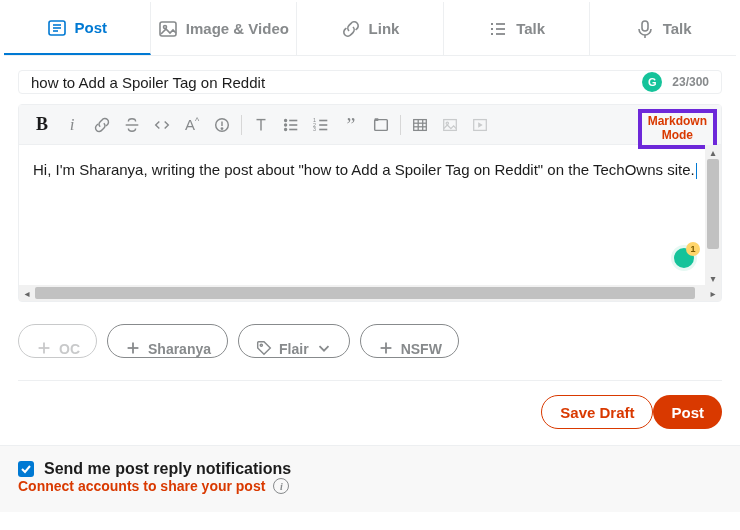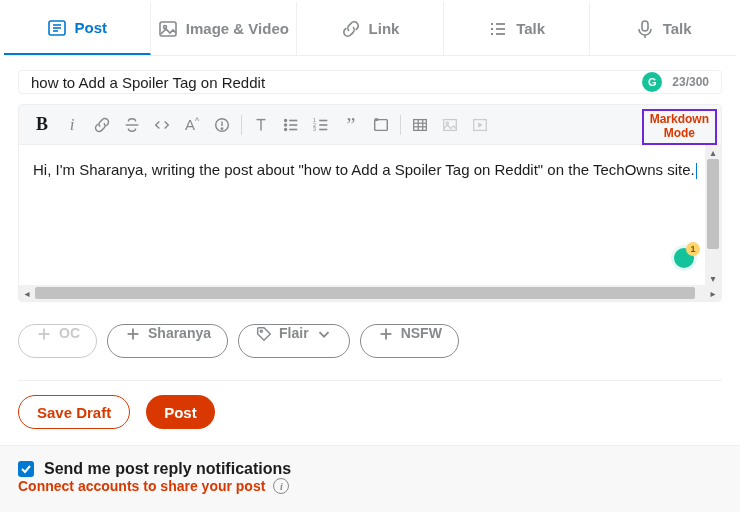--- a/index.html
+++ b/index.html
@@ -14,41 +14,41 @@
   .title-row { display:flex; align-items:center; border:1px solid #edeff1; border-radius:4px; margin:14px 18px 10px 18px; height:24px; padding:0 12px; }
   .title-input { flex:1; border:none; outline:none; font-size:15px; color:#1c1c1c; }
   .g-badge { width:20px; height:20px; border-radius:50%; background:#15c39a; display:flex; align-items:center; justify-content:center; color:#fff; font-size:11px; font-weight:700; margin-right:10px;}
   .char-count { color:#878a8c; font-size:12px; font-weight:700; }
 
   .editor-wrap { margin:0 18px; border:1px solid #edeff1; border-radius:4px; position:relative; }
   .toolbar { display:flex; align-items:center; height:40px; padding:0 8px; border-bottom:1px solid #edeff1; background:#f6f7f8; position:relative;}
   .tb-btn { width:30px; height:30px; display:flex; align-items:center; justify-content:center; color:#878a8c; cursor:pointer; border-radius:2px;}
   .tb-btn.bold { font-weight:900; font-size:18px; color:#1a1a1b; font-family: Georgia, serif;}
   .tb-sep { width:1px; height:20px; background:#d7d7d7; margin:0 4px; }
-  .markdown { position:absolute; right:4px; top:4px; border:2px solid #6d28d9; color:#d93900; font-weight:800; font-size:12px; text-align:center; line-height:1.15; padding:2px 6px; background:#f6f7f8;}
+  .markdown { position:absolute; right:4px; top:4px; border:4px solid #6d28d9; color:#d93900; font-weight:800; font-size:12px; text-align:center; line-height:1.15; padding:2px 6px; background:#f6f7f8;}
   .editor-body { position:relative; height:140px; }
   .editor-text { padding:14px 14px; font-size:15px; color:#1c1c1c; line-height:1.4; }
   .cursor { display:inline-block; width:1px; height:16px; background:#0079d3; vertical-align:middle; margin-left:1px;}
   .g-float { position:absolute; right:24px; bottom:14px; width:26px; height:26px; border-radius:50%; background:#15c39a; border:3px solid #e6f8f3; }
   .g-float::after { content:"1"; position:absolute; top:-6px; right:-6px; width:14px; height:14px; border-radius:50%; background:#ffd56b; color:#7a5b00; font-size:9px; font-weight:700; display:flex; align-items:center; justify-content:center; }
   .scroll-v { position:absolute; top:0; right:0; width:16px; height:100%; background:#f1f1f1; }
   .scroll-v-thumb { position:absolute; top:2px; left:2px; width:12px; height:90px; background:#c1c1c1; border-radius:2px;}
   .scroll-v-arrow { position:absolute; left:0; width:16px; height:14px; display:flex; align-items:center; justify-content:center; color:#666; font-size:10px;}
   .scroll-h { height:16px; background:#f1f1f1; display:flex; align-items:center; position:relative; }
   .scroll-h-thumb { position:absolute; left:16px; height:12px; top:2px; width:660px; background:#c1c1c1; border-radius:2px;}
   .scroll-h-arrow { width:16px; height:16px; display:flex; align-items:center; justify-content:center; color:#666; font-size:10px; position:absolute;}
 
   .pill-row { display:flex; gap:10px; margin:22px 18px 0 18px; }
-  .pill { display:flex; align-items:flex-start; gap:6px; border:1px solid #878a8c; color:#878a8c; border-radius:18px; height:34px; padding:0 16px; font-weight:700; font-size:14px; cursor:pointer; background:#fff;}
+  .pill { display:flex; align-items:flex-end; gap:6px; border:1px solid #878a8c; color:#878a8c; border-radius:18px; height:34px; padding:0 16px; font-weight:700; font-size:14px; cursor:pointer; background:#fff;}
   .pill.disabled { opacity:.45; cursor:default; }
   .pill svg { width:18px; height:18px; }
 
   .divider { height:1px; background:#edeff1; margin:22px 18px 0 18px; }
 
-  .action-row { display:flex; gap:16px; margin:14px 18px 0 18px; }
+  .action-row { display:flex; justify-content:flex-end; gap:0; margin:14px 18px 0 18px; }
   .btn { height:34px; border-radius:18px; padding:0 18px; font-weight:700; font-size:15px; cursor:pointer; display:flex; align-items:center; }
   .btn-outline { border:1px solid #d93900; color:#d93900; background:#fff; }
   .btn-solid { background:#d93900; color:#fff; border:none; }
 
   .footer { background:#f8f8f8; border-top:1px solid #edeff1; margin-top:16px; padding:14px 18px 18px 18px; }
   .chk-row { display:flex; align-items:center; gap:10px; font-size:16px; color:#1c1c1c; font-weight:600;}
   .chk { width:16px; height:16px; background:#0079d3; border-radius:3px; display:flex; align-items:center; justify-content:center; }
   .chk svg { width:12px; height:12px; stroke:#fff; }
   .connect { color:#d93900; font-weight:700; font-size:14px; display:flex; align-items:center; gap:8px;}
   .info-i { width:16px;height:16px;border:1.5px solid #878a8c; border-radius:50%; color:#878a8c; font-size:10px; font-style:italic; display:flex;align-items:center;justify-content:center; font-family:Georgia,serif;}

